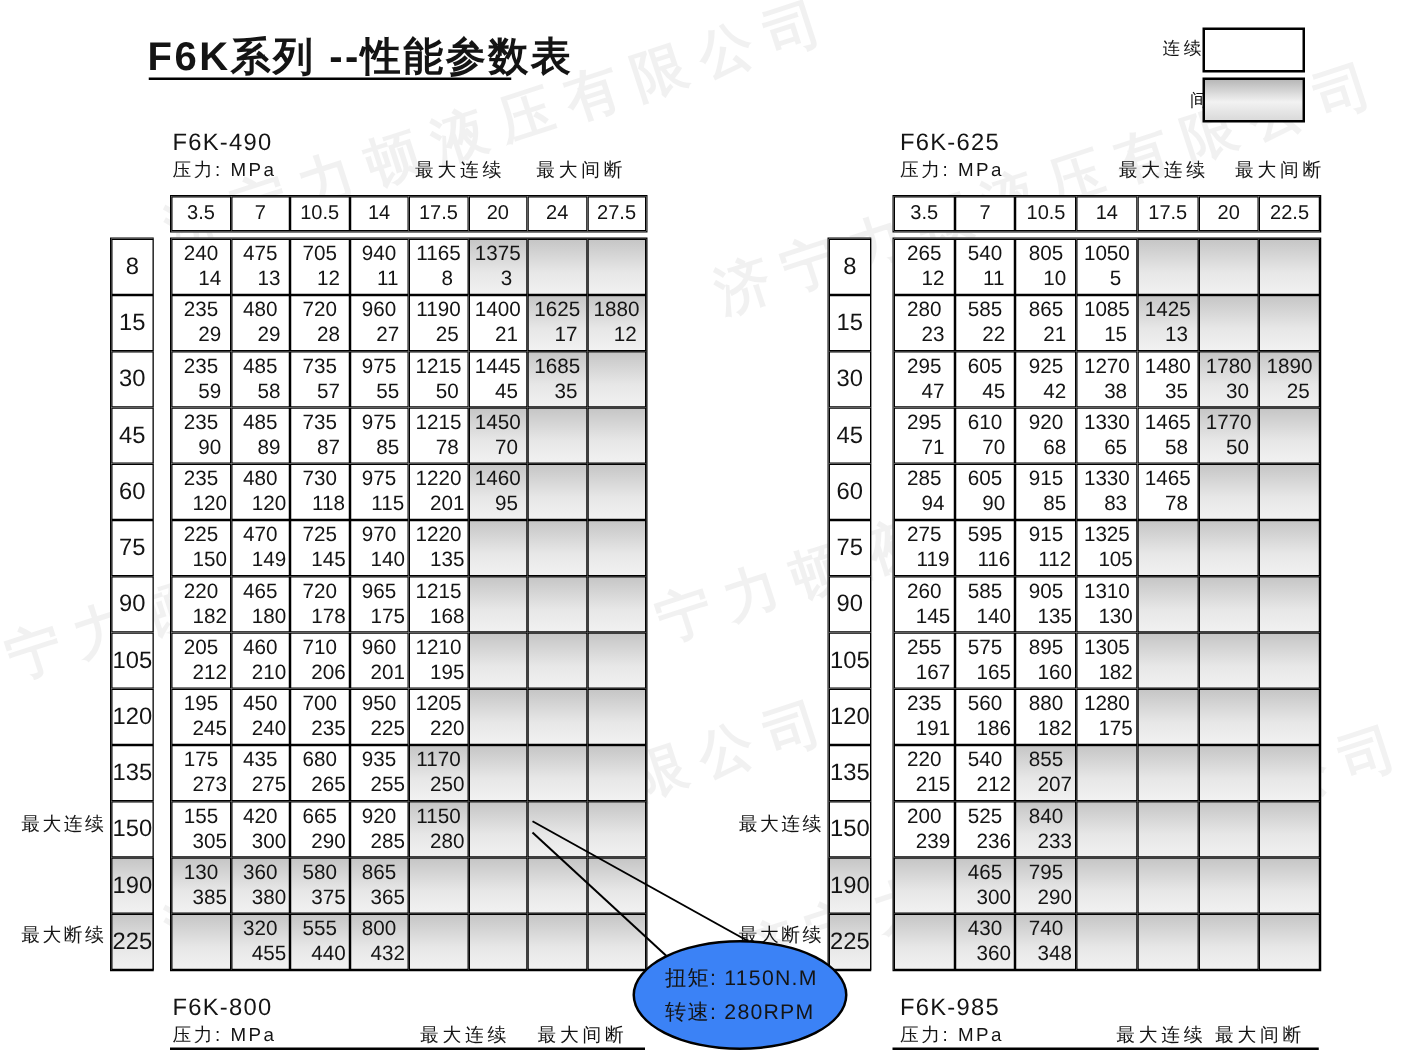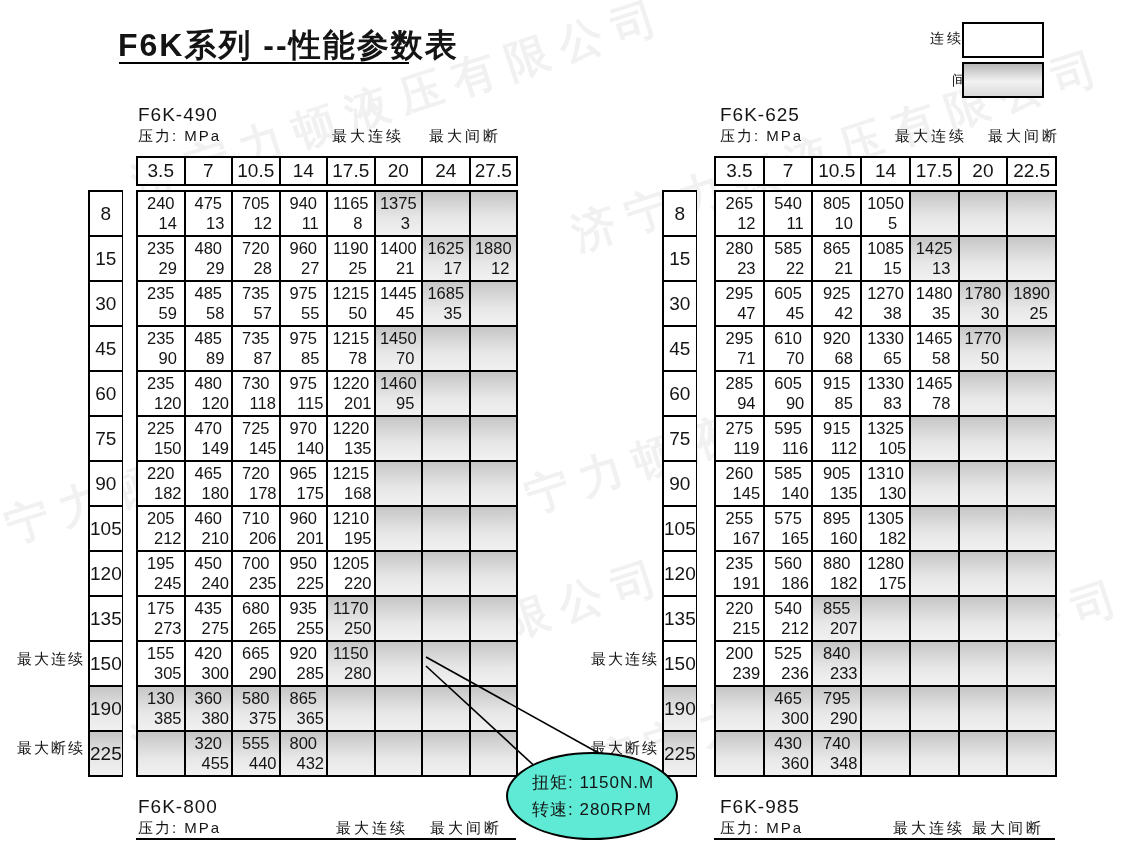--- a/index.html
+++ b/index.html
@@ -16,33 +16,33 @@
   .legend-box{position:absolute;width:78px;height:32px;border:2px solid #000;z-index:2;background:#fff;}
   .legend-box.int{background:linear-gradient(180deg,#b8b8b8 0%,#f2f2f2 55%,#dadada 100%);}
   
   .tname{position:absolute;font-size:19px;font-weight:normal;letter-spacing:1px;z-index:2;}
   .plabel{position:absolute;font-size:15px;letter-spacing:2px;z-index:2;}
   .maxlbl{position:absolute;font-size:15px;letter-spacing:3px;z-index:2;}
   .sidelbl{position:absolute;font-size:15px;letter-spacing:2px;width:85px;text-align:right;z-index:2;}
   
   .hgrid,.rgrid,.dgrid{position:absolute;display:grid;z-index:1;border:1px solid #000;background:#fff;}
   .hcell{border:1px solid #000;display:flex;align-items:center;justify-content:center;
-         font-size:19px;background:#fff;}
+         font-size:16px;background:#fff;}
   .rcell{border:1px solid #000;display:flex;align-items:center;justify-content:center;
          font-size:19px;background:#fff;}
   .cell{border:1px solid #000;font-size:16.5px;line-height:20px;background:#fff;
         padding-top:1px;box-sizing:border-box;}
   .cell .tv{text-align:center;}
   .cell .bv{text-align:center;transform:translateX(7px);}
   .s{background:linear-gradient(180deg,#c6c6c6 0%,#e7e7e7 60%,#f1f1f1 100%);}
   
   .hline{position:absolute;height:2px;background:#000;z-index:2;}
   
   .callout{position:absolute;left:506px;top:752px;width:172px;height:88px;border:2px solid #000;
-           border-radius:50%;background:#5eead4;z-index:6;box-sizing:border-box;
+           border-radius:50%;background:#3b82f6;z-index:6;box-sizing:border-box;
            display:flex;flex-direction:column;justify-content:center;padding-left:24px;}
   .callout div{font-size:17px;letter-spacing:1px;line-height:27px;}
   .leader{position:absolute;left:0;top:0;z-index:5;pointer-events:none;}
 </style>
 </head>
 <body>
 
 <div class="page">
 
   <span class="wm" style="left:120px;top:70px">济宁力顿液压有限公司</span>

